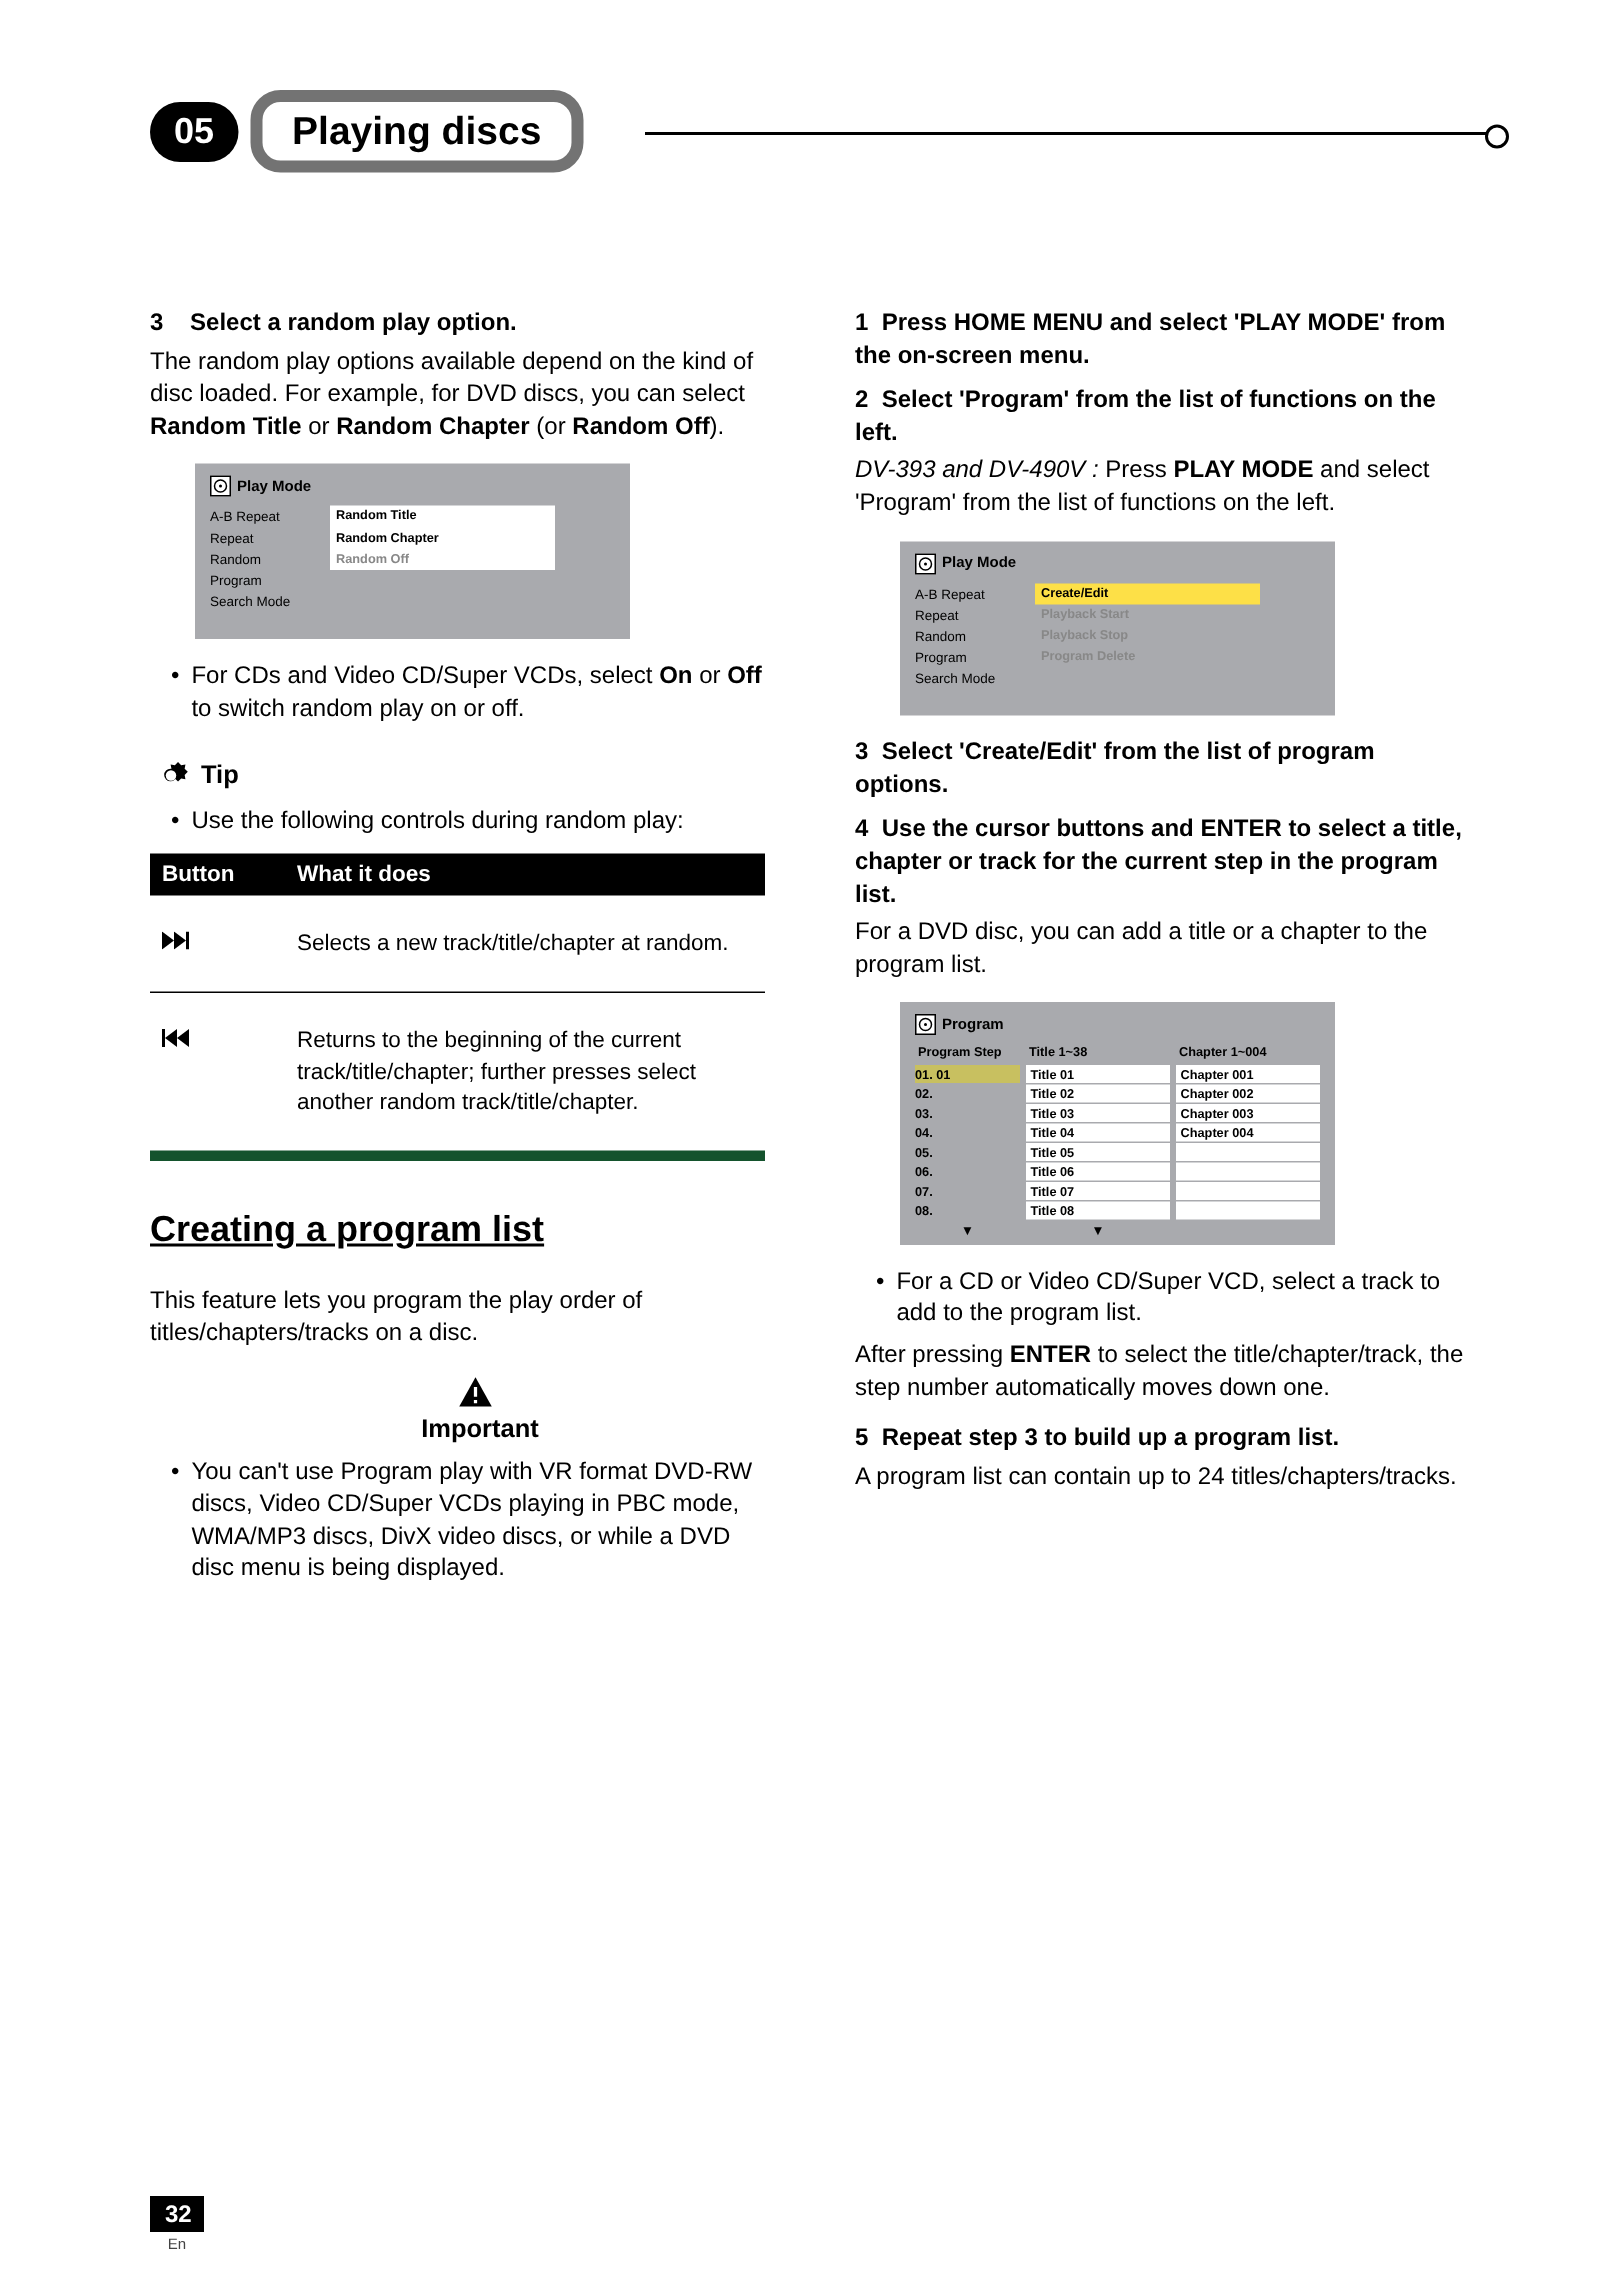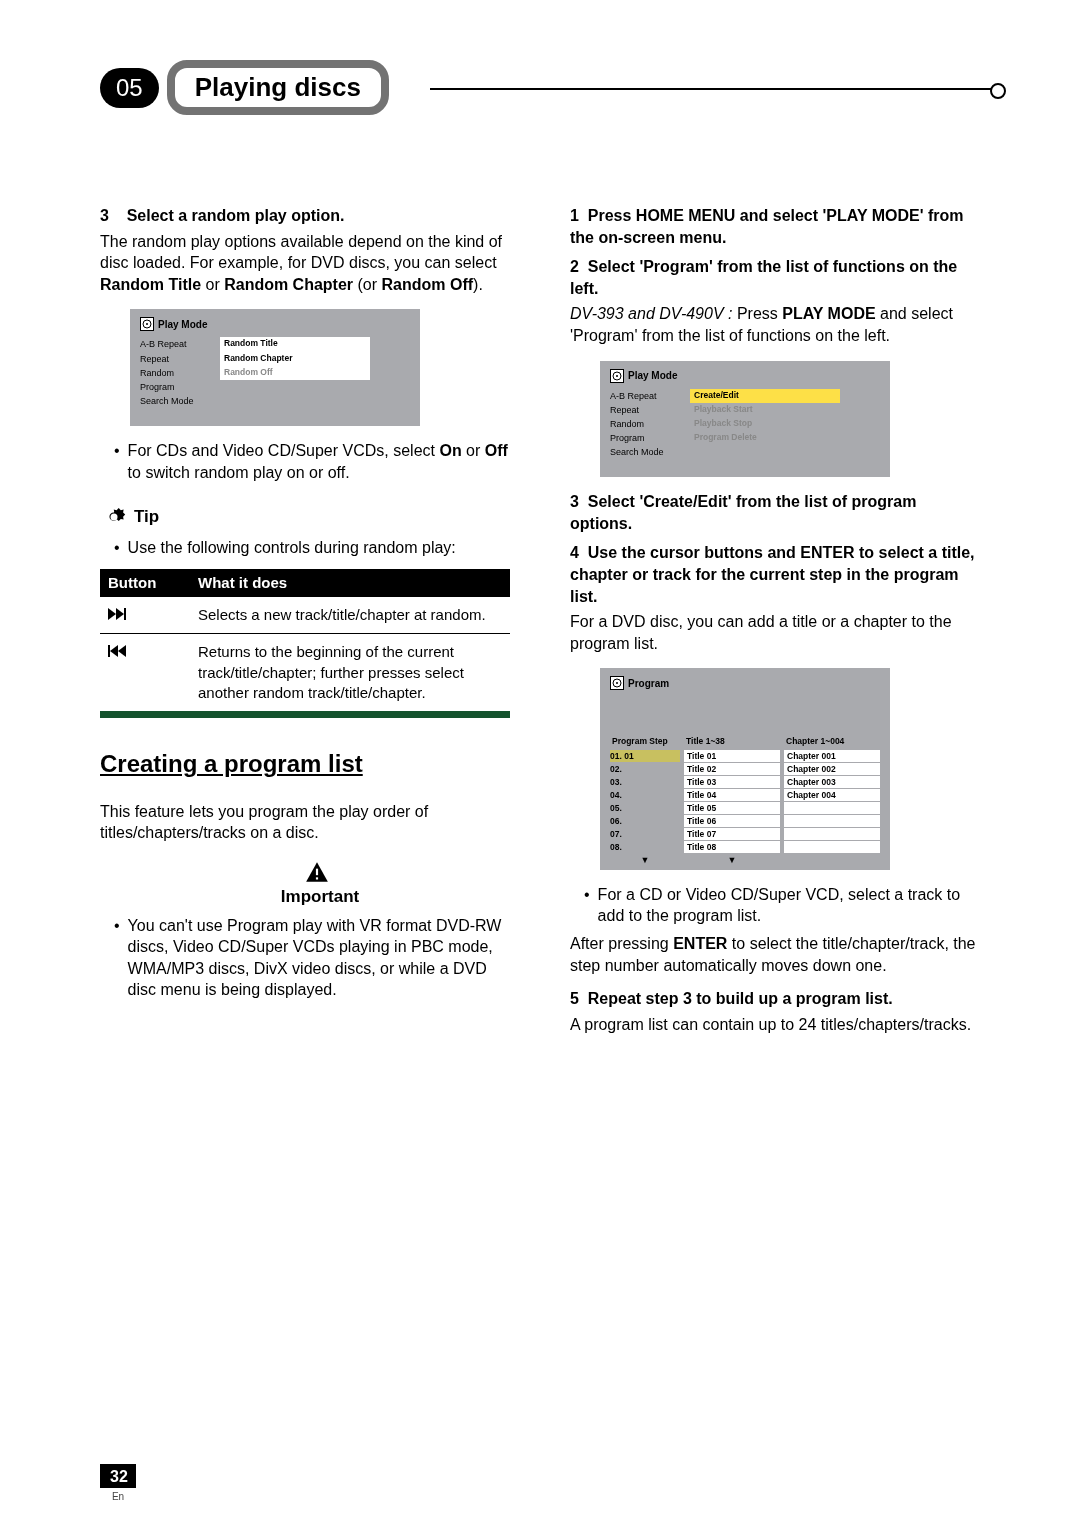--- a/index.html
+++ b/index.html
@@ -14,21 +14,21 @@
   }
   .header {
     display: flex;
     align-items: center;
     margin-bottom: 90px;
     position: relative;
   }
   .chapter-badge {
     background: #000;
     color: #fff;
-    font-weight: normal;
+    font-weight: bold;
     font-size: 24px;
     padding: 6px 16px;
     border-radius: 20px;
     margin-right: 8px;
   }
   .chapter-title-wrap {
     border: 8px solid #737373;
     border-radius: 20px;
     padding: 4px 20px;
     display: inline-block;
@@ -83,36 +83,36 @@
   .osd-right.dim { color: #888; }
   .osd-right.hl { background: #fde047; font-weight: bold; }
   .bullet { display: flex; margin: 6px 0 6px 14px; }
   .bullet::before { content: "•"; margin-right: 8px; }
   .bullet-body { flex: 1; }
   .tip-row { display: flex; align-items: center; margin: 20px 0 6px 0; }
   .tip-row svg { width: 28px; height: 28px; margin-right: 6px; }
   .tip-label { font-weight: bold; font-size: 17px; }
   .btable { width: 100%; border-collapse: collapse; margin-top: 10px; font-size: 15px; }
   .btable th { background: #000; color: #fff; text-align: left; padding: 4px 8px; font-size: 15px; }
-  .btable td { padding: 8px 8px; vertical-align: top; border-bottom: 1px solid #000; }
+  .btable td { padding: 22px 8px; vertical-align: top; border-bottom: 1px solid #000; }
   .btable tr:last-child td { border-bottom: 7px solid #14532d; }
   .h2 { font-weight: bold; font-size: 24px; margin: 30px 0 20px 0; text-decoration: underline; }
   .imp-row { display: flex; align-items: center; margin: 16px 0 4px 30px; flex-direction: column; }
   .imp-row svg { width: 26px; height: 26px; margin-right: 6px; }
   .imp-label { font-weight: bold; font-size: 17px; }
   .prog-osd {
     background: #a9aaae;
     margin: 14px 0 14px 30px;
     padding: 8px 10px 6px 10px;
     width: 290px;
     font-size: 8.5px;
   }
   .prog-cols { display: flex; gap: 4px; }
   .prog-col { flex: 1; }
-  .prog-head { font-weight: bold; margin-bottom: 2px; padding-left: 2px; margin-top: 40px; }
+  .prog-head { font-weight: bold; margin-bottom: 2px; padding-left: 2px; }
   .prog-cell { background: #fff; padding: 1px 3px; margin-bottom: 1px; font-weight: bold; height: 12px; line-height: 10px; }
   .prog-step { font-weight: bold; padding: 1px 0; height: 12px; line-height: 10px; margin-bottom: 1px; }
   .prog-step.hl { background: #c8c060; }
   .prog-arrow { text-align: center; font-size: 9px; height: 10px; }
   .pagebox {
     position: absolute;
     bottom: 40px;
     left: 100px;
     background: #000;
     color: #fff;

